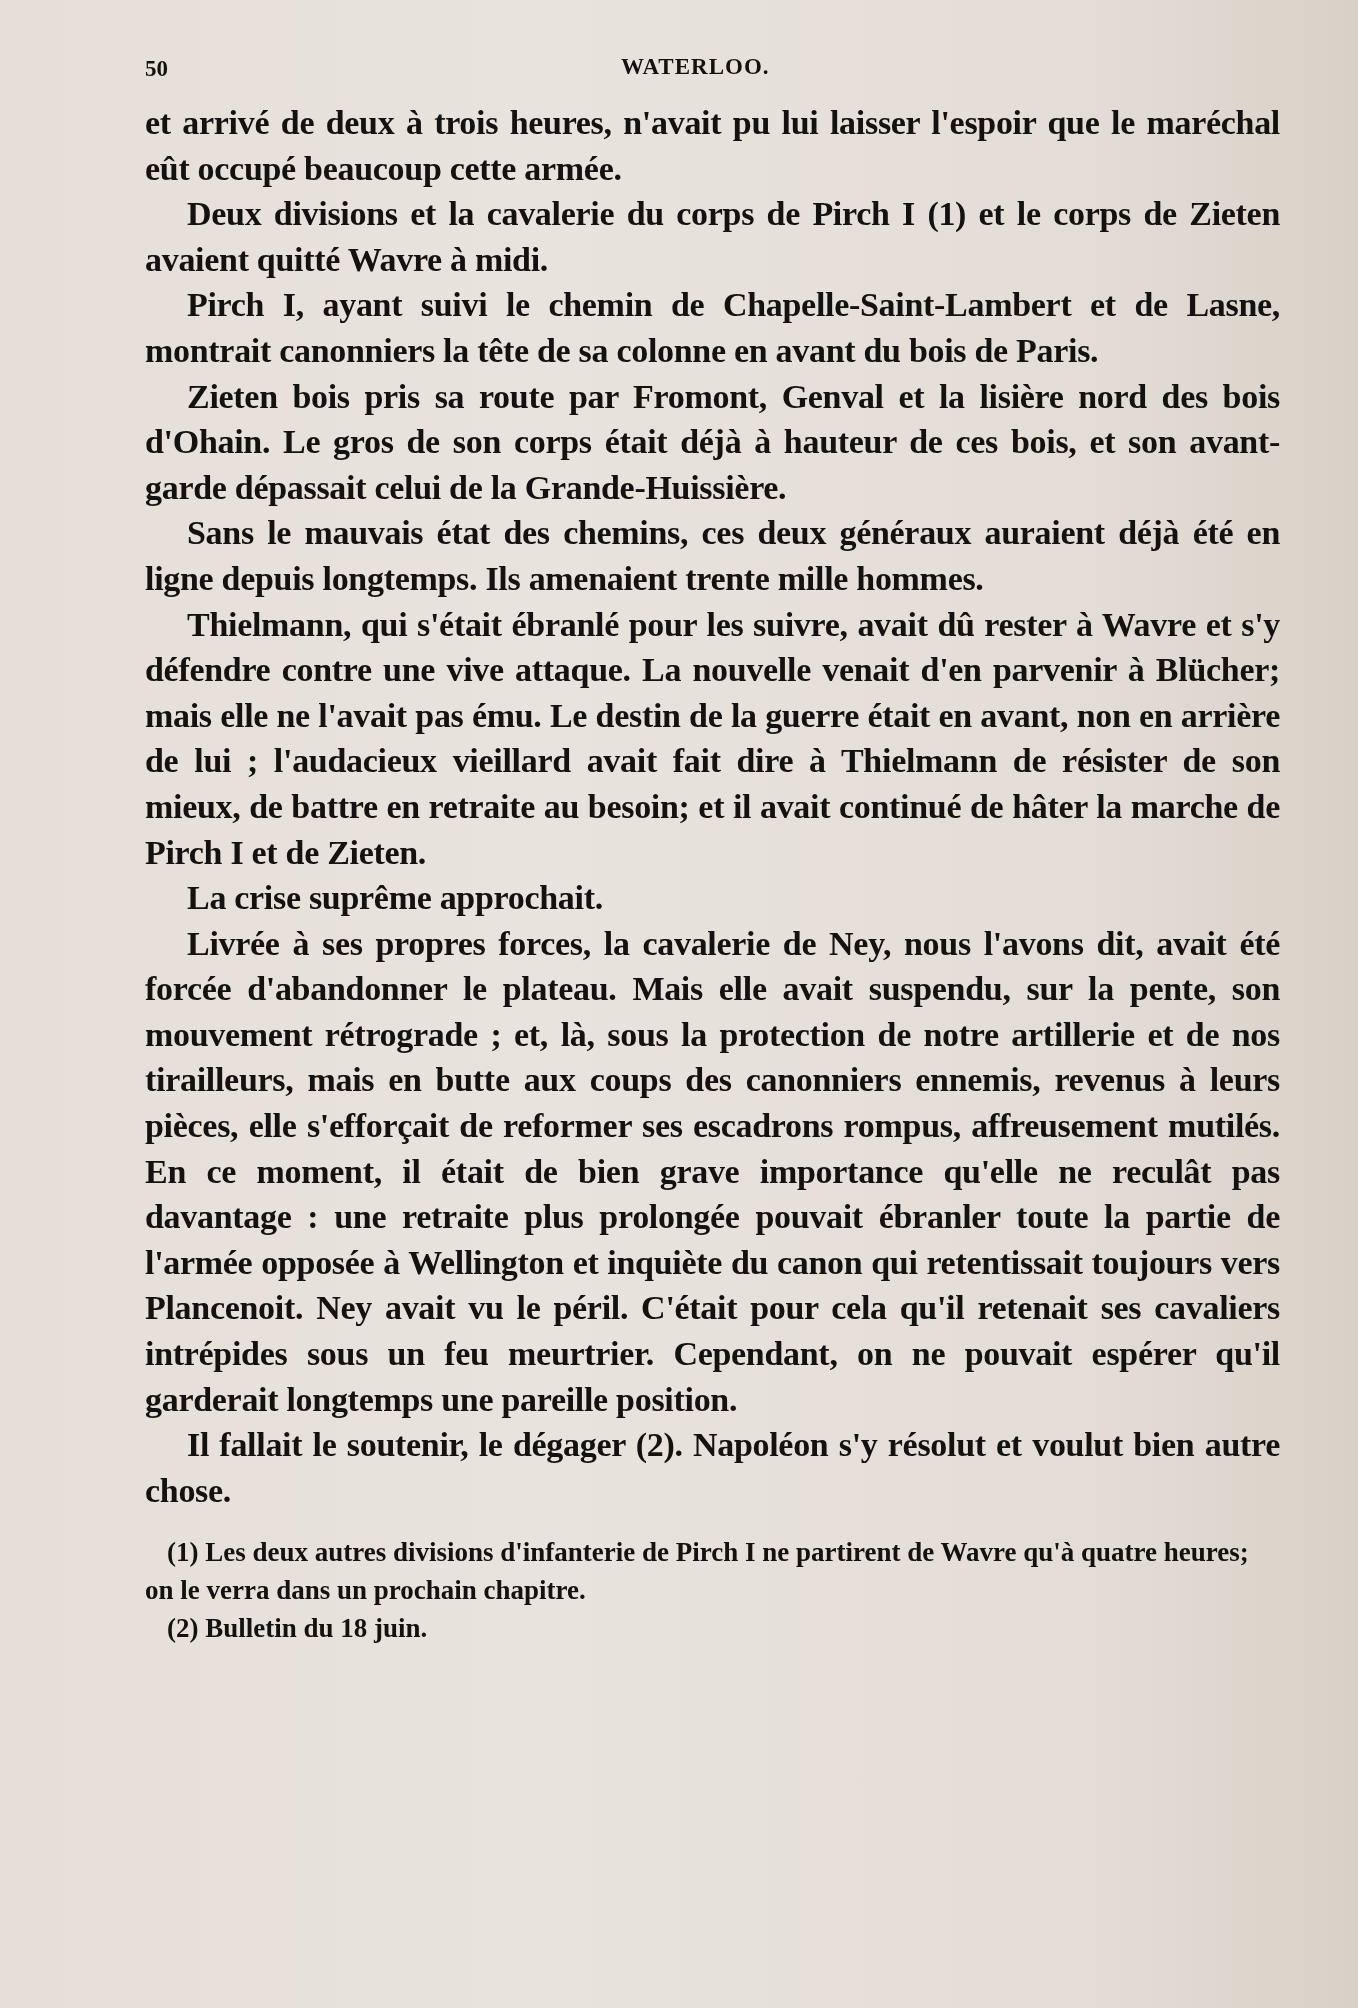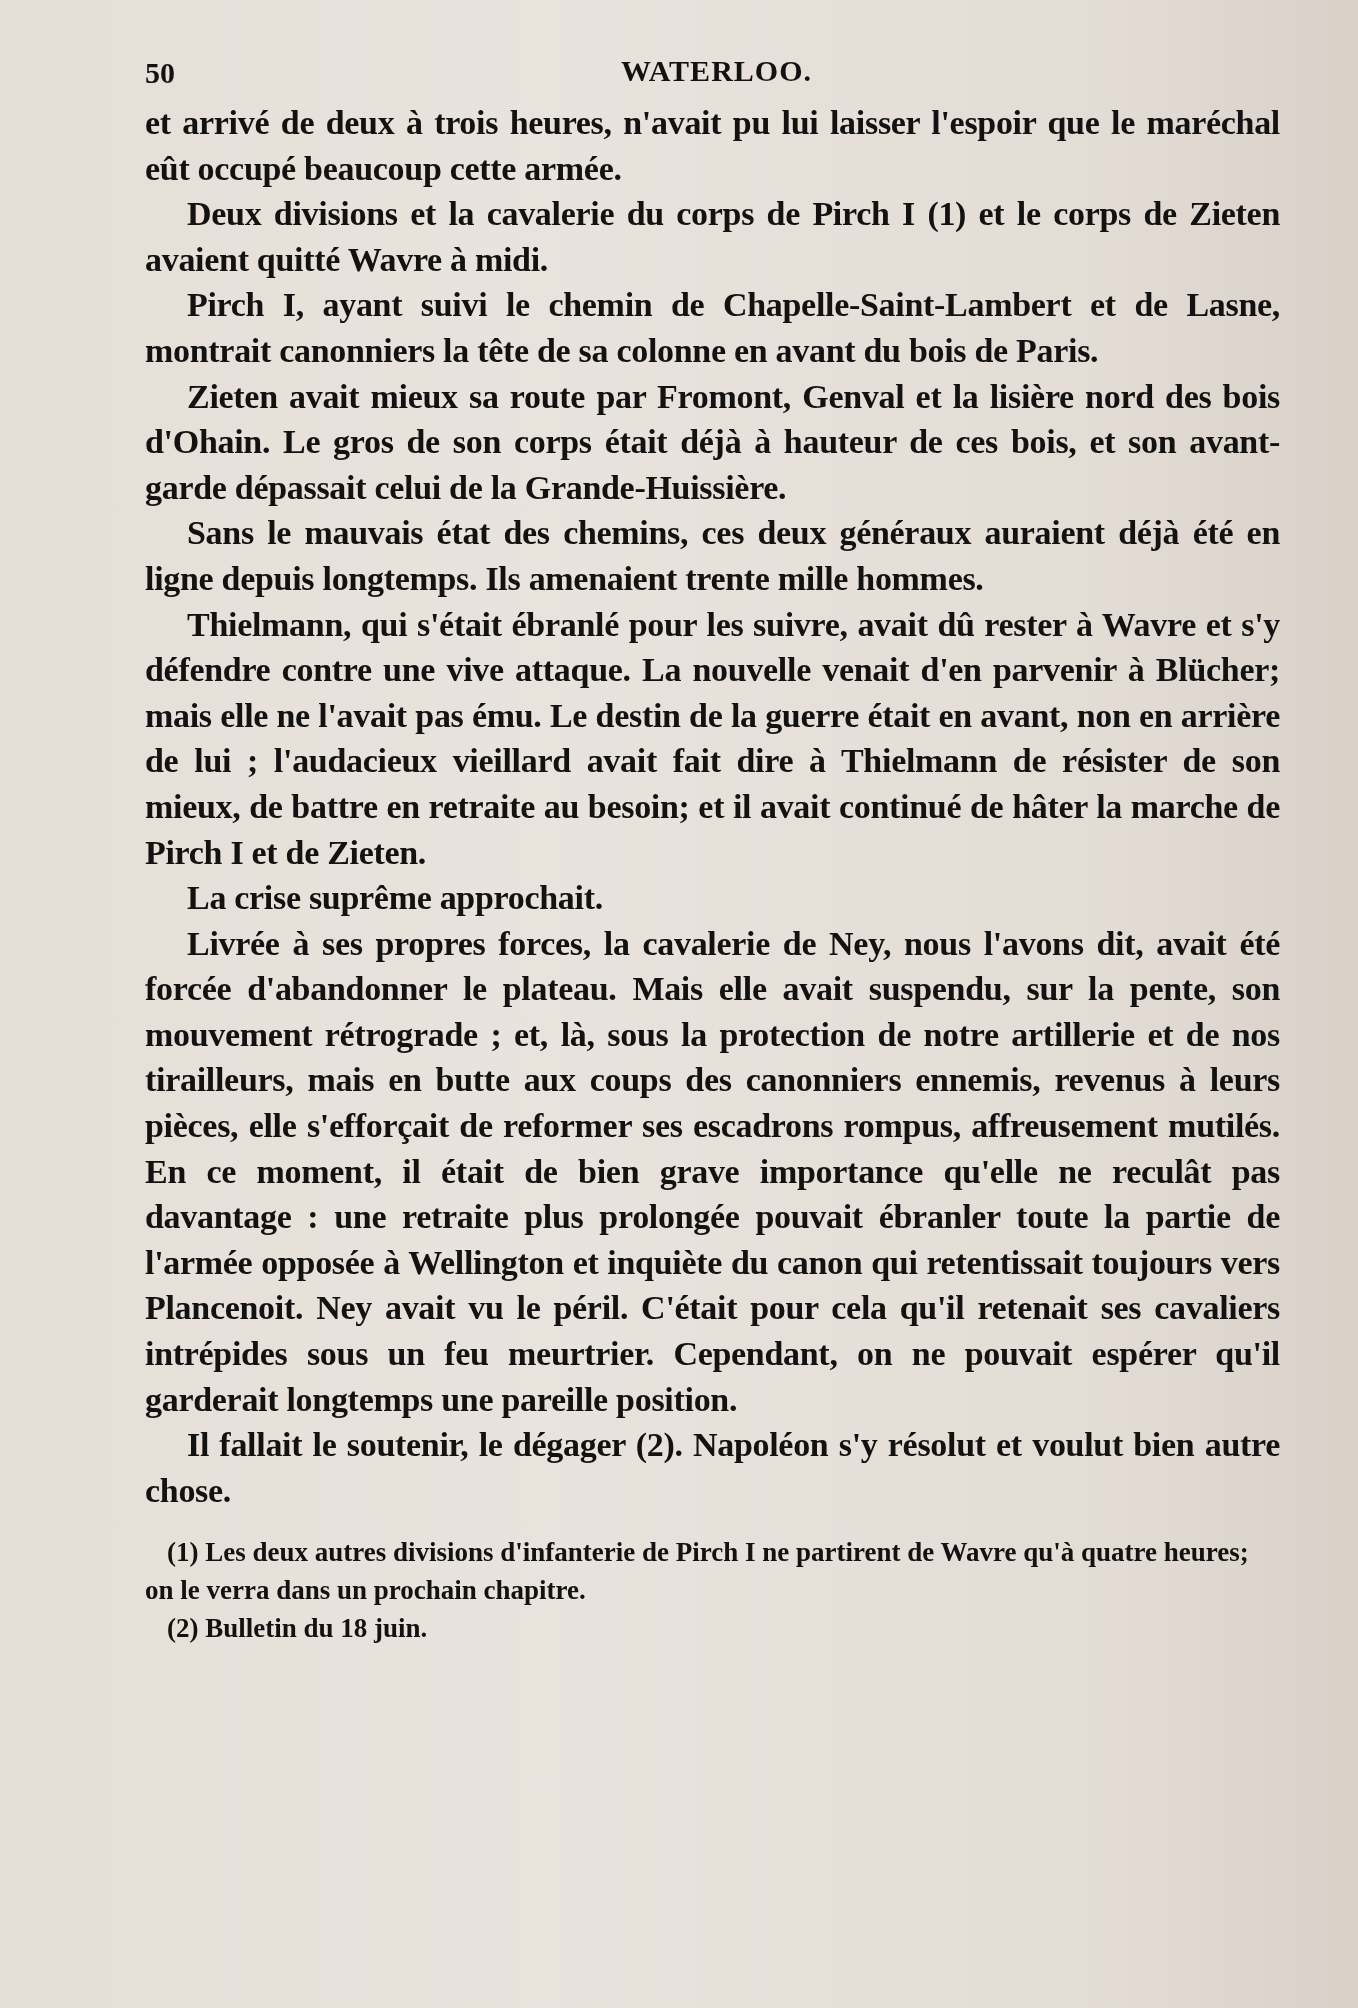--- a/index.html
+++ b/index.html
@@ -15,21 +15,21 @@
   .page {
     position: absolute;
     left: 145px;
     top: 50px;
     width: 1135px;
   }
   .running-head {
     position: relative;
     height: 50px;
     font-weight: bold;
-    font-size: 30px;
+    font-size: 23px;
   }
   .page-number {
     position: absolute;
     left: 0;
     top: 6px;
   }
   .head-title {
     position: absolute;
     left: 476px;
     top: 4px;
@@ -63,21 +63,21 @@
 <div class="page">
   <div class="running-head">
     <span class="page-number">50</span>
     <span class="head-title">WATERLOO.</span>
   </div>
 
   <div class="body-text">
     <p>et arrivé de deux à trois heures, n'avait pu lui laisser l'espoir que le maréchal eût occupé beaucoup cette armée.</p>
     <p class="indent">Deux divisions et la cavalerie du corps de Pirch I (1) et le corps de Zieten avaient quitté Wavre à midi.</p>
     <p class="indent">Pirch I, ayant suivi le chemin de Chapelle-Saint-Lambert et de Lasne, montrait canonniers la tête de sa colonne en avant du bois de Paris.</p>
-    <p class="indent">Zieten avait mieux sa route par Fromont, Genval et la lisière nord des bois d'Ohain. Le gros de son corps était déjà à hauteur de ces bois, et son avant-garde dépassait celui de la Grande-Huissière.</p>
+    <p class="indent">Zieten bois pris sa route par Fromont, Genval et la lisière nord des bois d'Ohain. Le gros de son corps était déjà à hauteur de ces bois, et son avant-garde dépassait celui de la Grande-Huissière.</p>
     <p class="indent">Sans le mauvais état des chemins, ces deux généraux auraient déjà été en ligne depuis longtemps. Ils amenaient trente mille hommes.</p>
     <p class="indent">Thielmann, qui s'était ébranlé pour les suivre, avait dû rester à Wavre et s'y défendre contre une vive attaque. La nouvelle venait d'en parvenir à Blücher; mais elle ne l'avait pas ému. Le destin de la guerre était en avant, non en arrière de lui ; l'audacieux vieillard avait fait dire à Thielmann de résister de son mieux, de battre en retraite au besoin; et il avait continué de hâter la marche de Pirch I et de Zieten.</p>
     <p class="indent">La crise suprême approchait.</p>
     <p class="indent">Livrée à ses propres forces, la cavalerie de Ney, nous l'avons dit, avait été forcée d'abandonner le plateau. Mais elle avait suspendu, sur la pente, son mouvement rétrograde ; et, là, sous la protection de notre artillerie et de nos tirailleurs, mais en butte aux coups des canonniers ennemis, revenus à leurs pièces, elle s'efforçait de reformer ses escadrons rompus, affreusement mutilés. En ce moment, il était de bien grave importance qu'elle ne reculât pas davantage : une retraite plus prolongée pouvait ébranler toute la partie de l'armée opposée à Wellington et inquiète du canon qui retentissait toujours vers Plancenoit. Ney avait vu le péril. C'était pour cela qu'il retenait ses cavaliers intrépides sous un feu meurtrier. Cependant, on ne pouvait espérer qu'il garderait longtemps une pareille position.</p>
     <p class="indent">Il fallait le soutenir, le dégager (2). Napoléon s'y résolut et voulut bien autre chose.</p>
   </div>
 
   <div class="footnotes">
     <p class="fn">
       <span class="marker">(1)</span>

